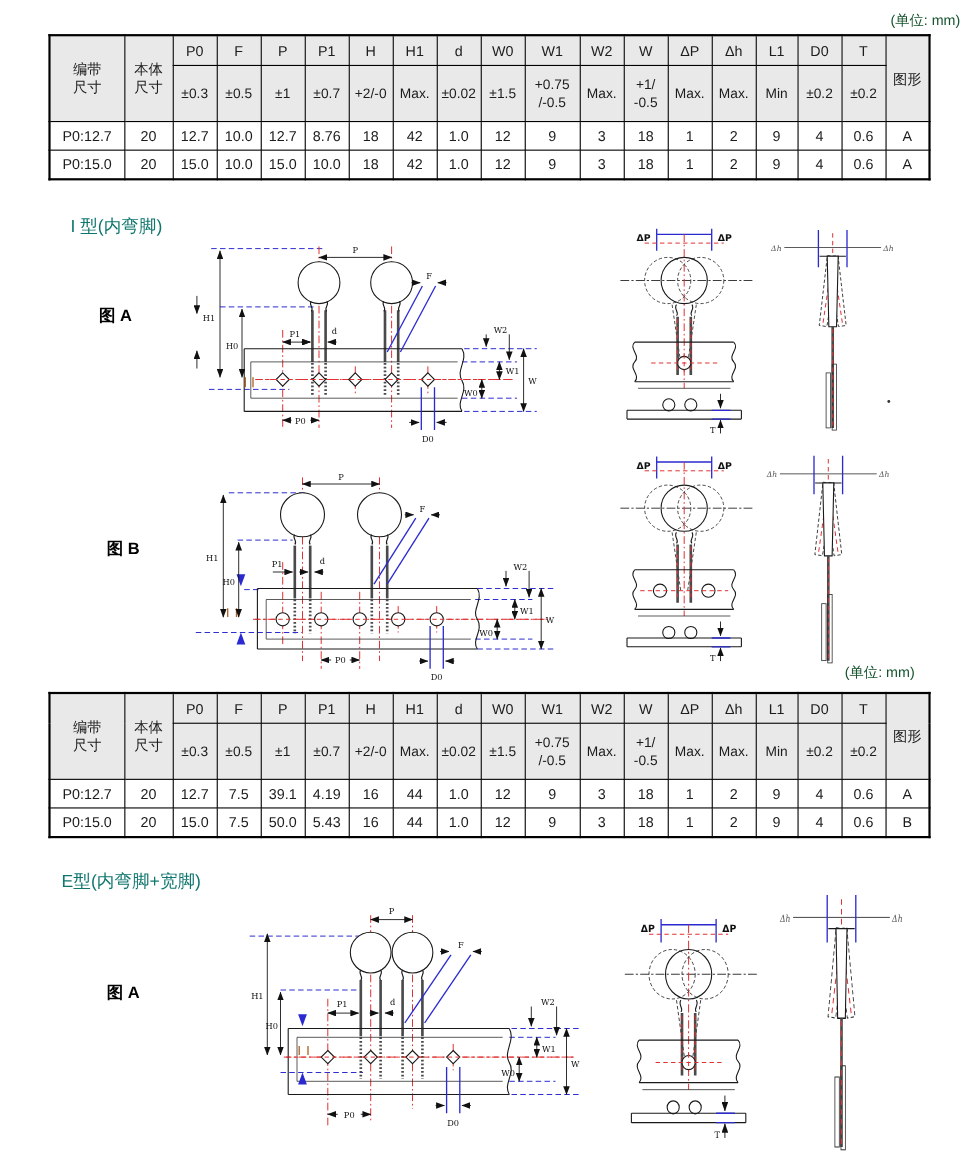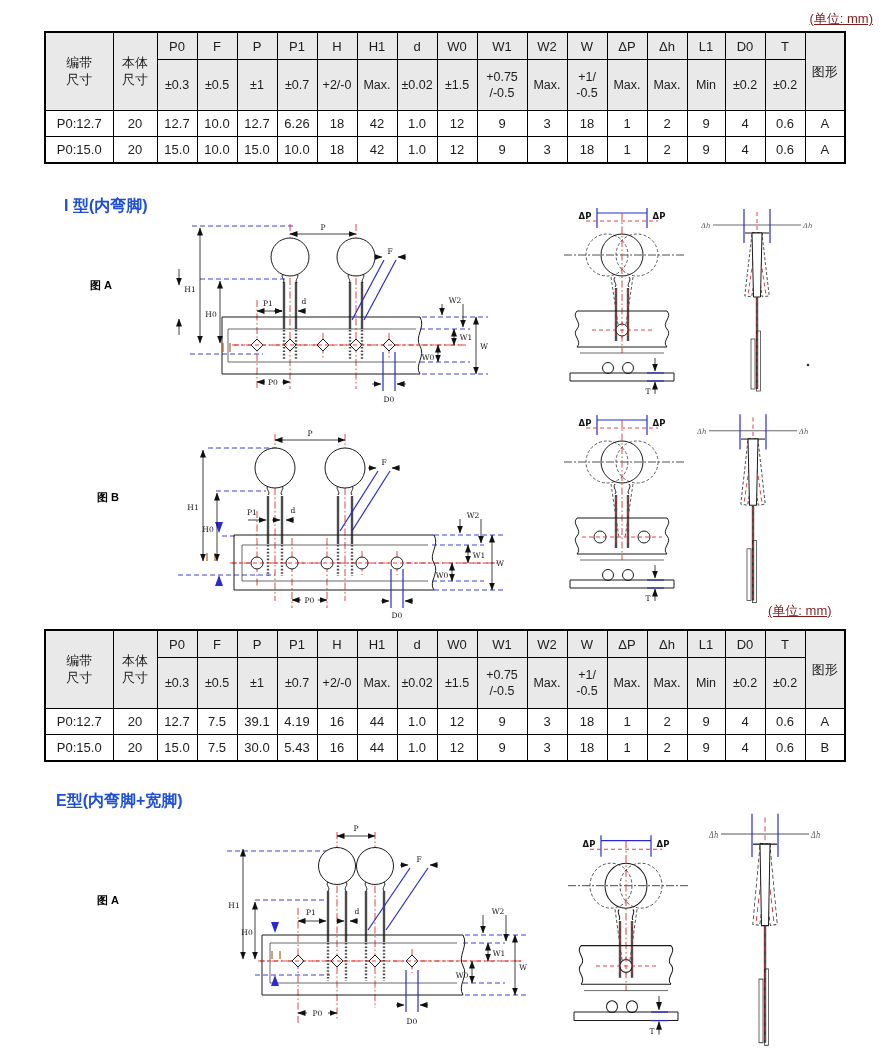--- a/index.html
+++ b/index.html
@@ -1,21 +1,21 @@
 <!DOCTYPE html>
 <html><head>
 <meta charset="utf-8">
 <style>
   html,body{margin:0;padding:0;}
   body{width:885px;height:1062px;position:relative;background:#fff;
        font-family:"Liberation Sans","DejaVu Sans",sans-serif;color:#1c1c1c;overflow:hidden;}
   .abs{position:absolute;}
-  .unit{font-size:13px;color:#7f1d1d;text-decoration:underline;}
-  .sec-title{font-size:16px;font-weight:bold;color:#1d4ed8;}
-  .fig-label{font-size:11px;font-weight:bold;color:#000;}
+  .unit{font-size:13px;color:#14532d;}
+  .sec-title{font-size:16px;font-weight:normal;color:#0f766e;}
+  .fig-label{font-size:15px;font-weight:bold;color:#000;}
   table.spec{border-collapse:collapse;table-layout:fixed;border:2px solid #000;background:#fff;}
   table.spec td{border:1px solid #000;text-align:center;vertical-align:middle;
       font-size:13px;color:#1c1c1c;padding:0 1px;overflow:hidden;}
   table.spec td.hdr{background:#e9e9e9;}
   table.spec td.wrap{white-space:pre-line;line-height:1.3;}
   table.spec td.tol{font-size:12.5px;}
   table.spec tr:nth-child(1) td{height:26px;}
   table.spec tr:nth-child(2) td{height:50px;}
   table.spec tr:nth-child(n+3) td{height:25px;}
   
@@ -118,21 +118,21 @@
           <td class="hdr tol wrap">Min</td>
           <td class="hdr tol wrap">±0.2</td>
           <td class="hdr tol wrap">±0.2</td>
         </tr>
         <tr>
           <td class="rowhead">P0:12.7</td>
           <td>20</td>
           <td>12.7</td>
           <td>10.0</td>
           <td>12.7</td>
-          <td>6.26</td>
+          <td>8.76</td>
           <td>18</td>
           <td>42</td>
           <td>1.0</td>
           <td>12</td>
           <td>9</td>
           <td>3</td>
           <td>18</td>
           <td>1</td>
           <td>2</td>
           <td>9</td>
@@ -582,21 +582,21 @@
           <td>9</td>
           <td>4</td>
           <td>0.6</td>
           <td>A</td>
         </tr>
         <tr>
           <td class="rowhead">P0:15.0</td>
           <td>20</td>
           <td>15.0</td>
           <td>7.5</td>
-          <td>30.0</td>
+          <td>50.0</td>
           <td>5.43</td>
           <td>16</td>
           <td>44</td>
           <td>1.0</td>
           <td>12</td>
           <td>9</td>
           <td>3</td>
           <td>18</td>
           <td>1</td>
           <td>2</td>

